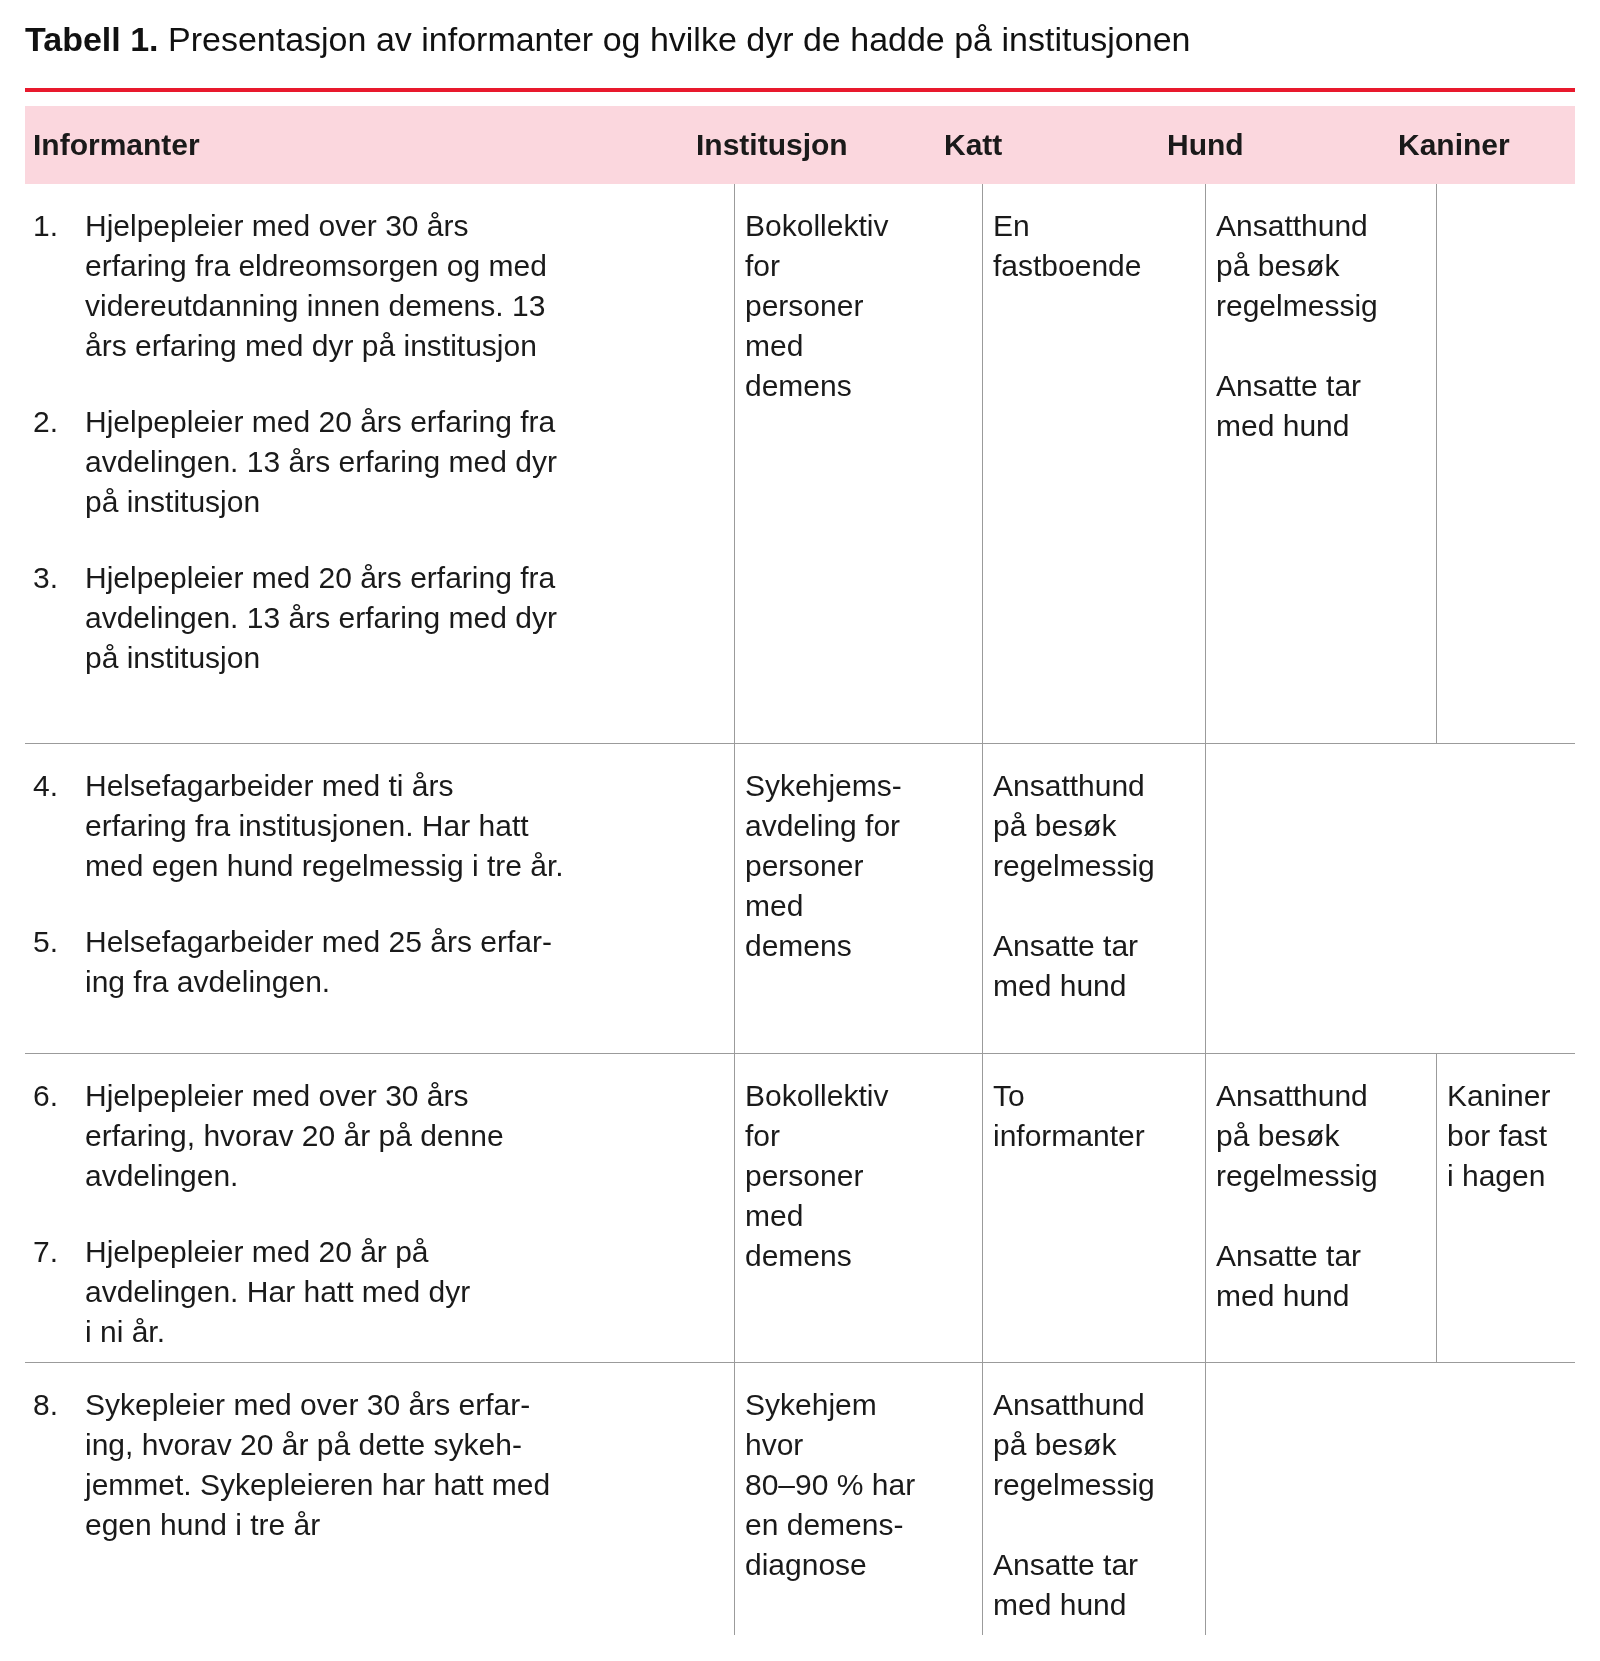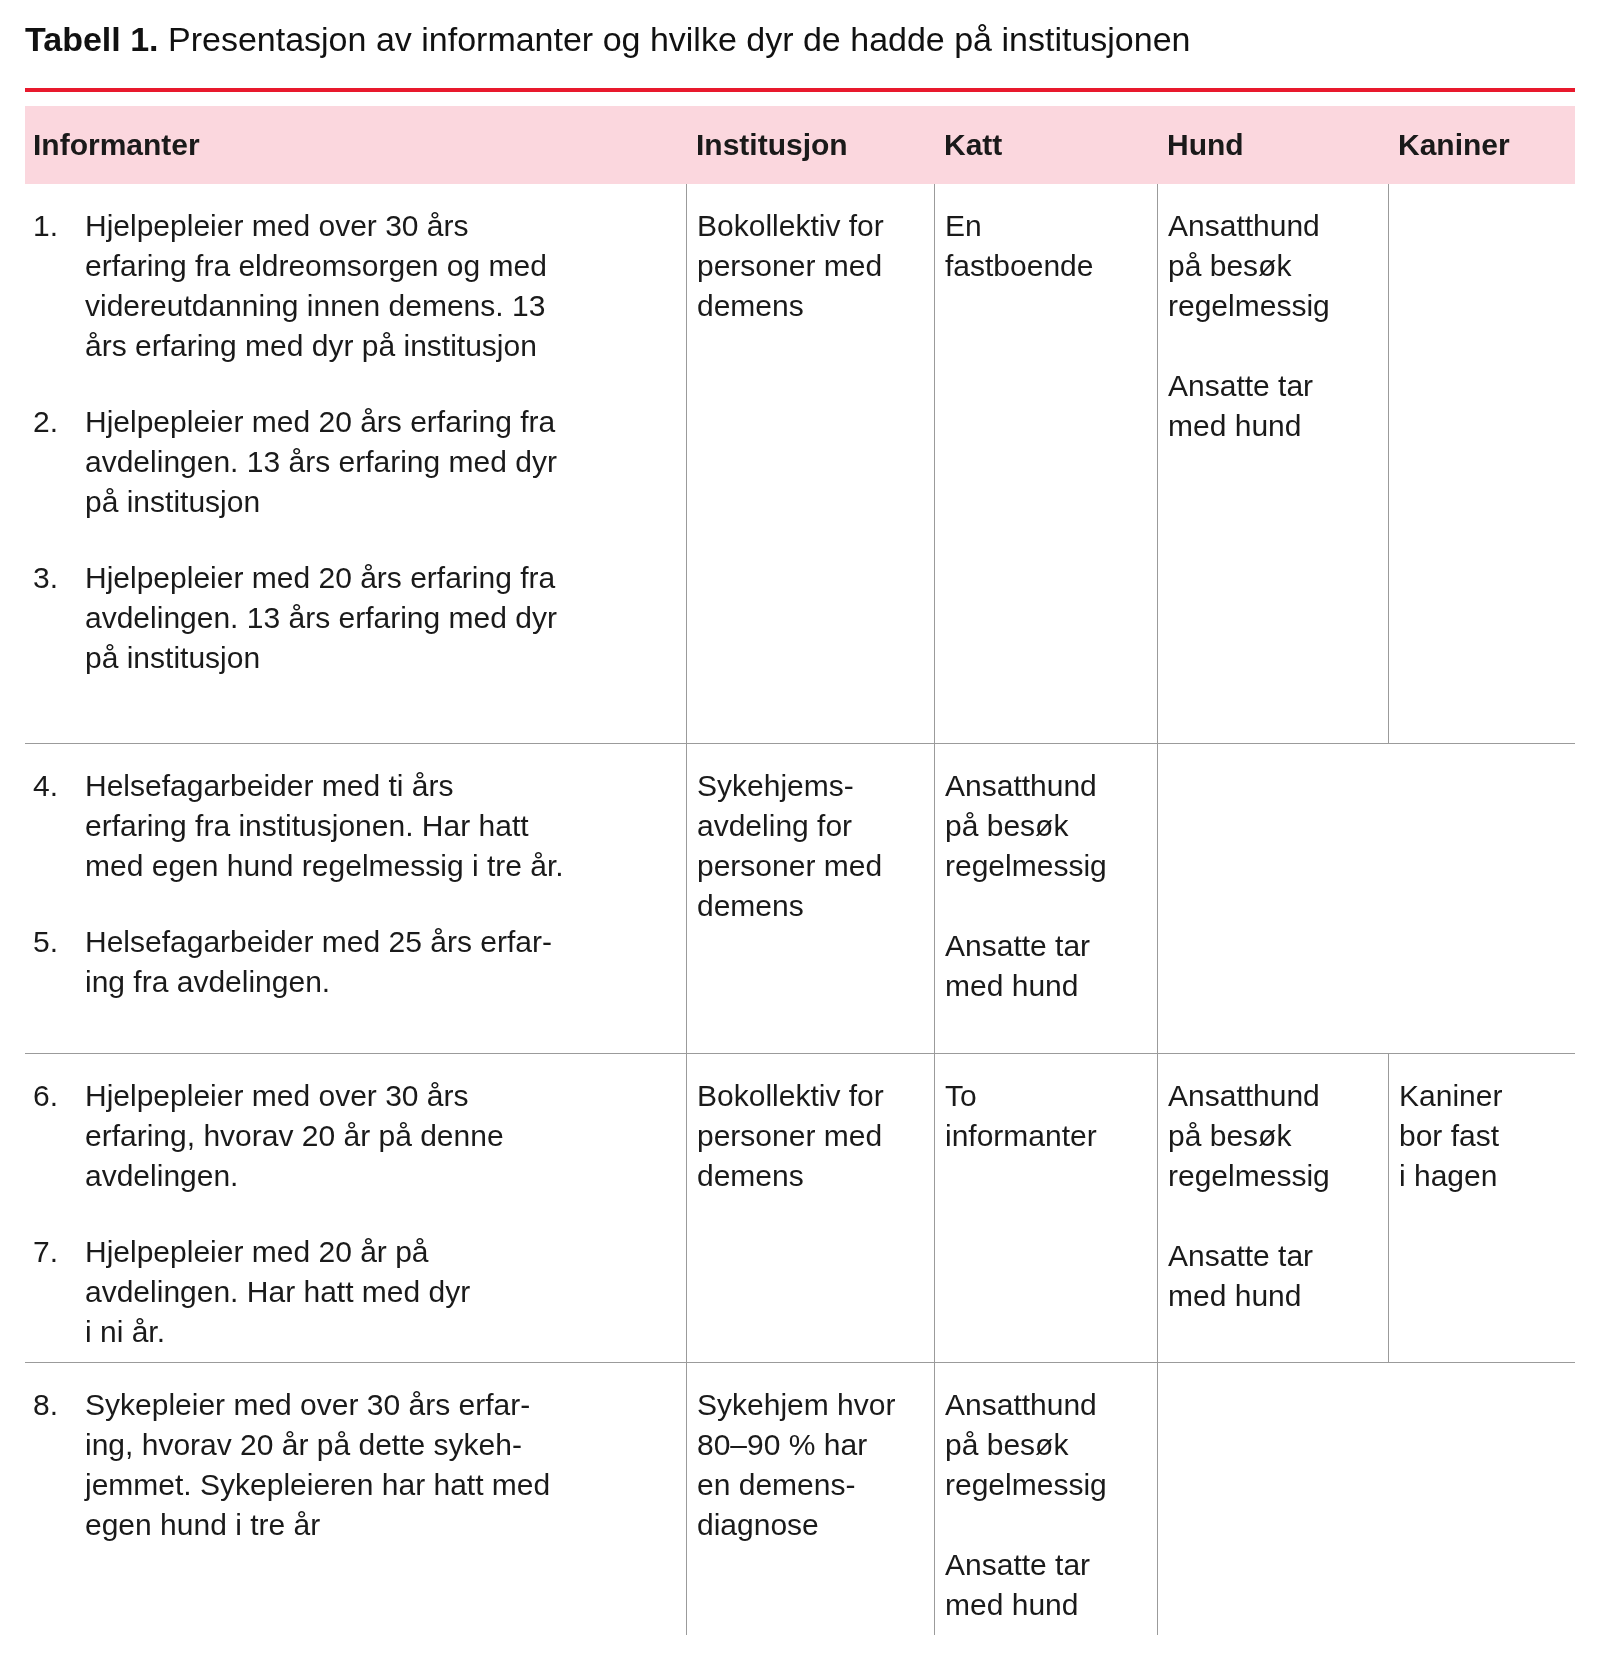--- a/index.html
+++ b/index.html
@@ -50,21 +50,21 @@
   .g2 { min-height: 310px; }
   .g3 { min-height: 301px; }
   .g4 { min-height: 258px; }
 
   .cell {
     font-size: 30px;
     line-height: 40px;
     padding: 22px 10px 10px 10px;
     white-space: pre-line;
   }
-  .cell.divided { border-left: 1px solid #9b9b9b; }
+  .cell.divided { border-left: 1px solid #9b9b9b; margin-left: 48px; }
 
   .informants-cell {
     padding: 22px 8px 10px 8px;
     white-space: normal;
   }
   .informant-item {
     display: grid;
     grid-template-columns: 52px 1fr;
     margin-bottom: 36px;
   }

